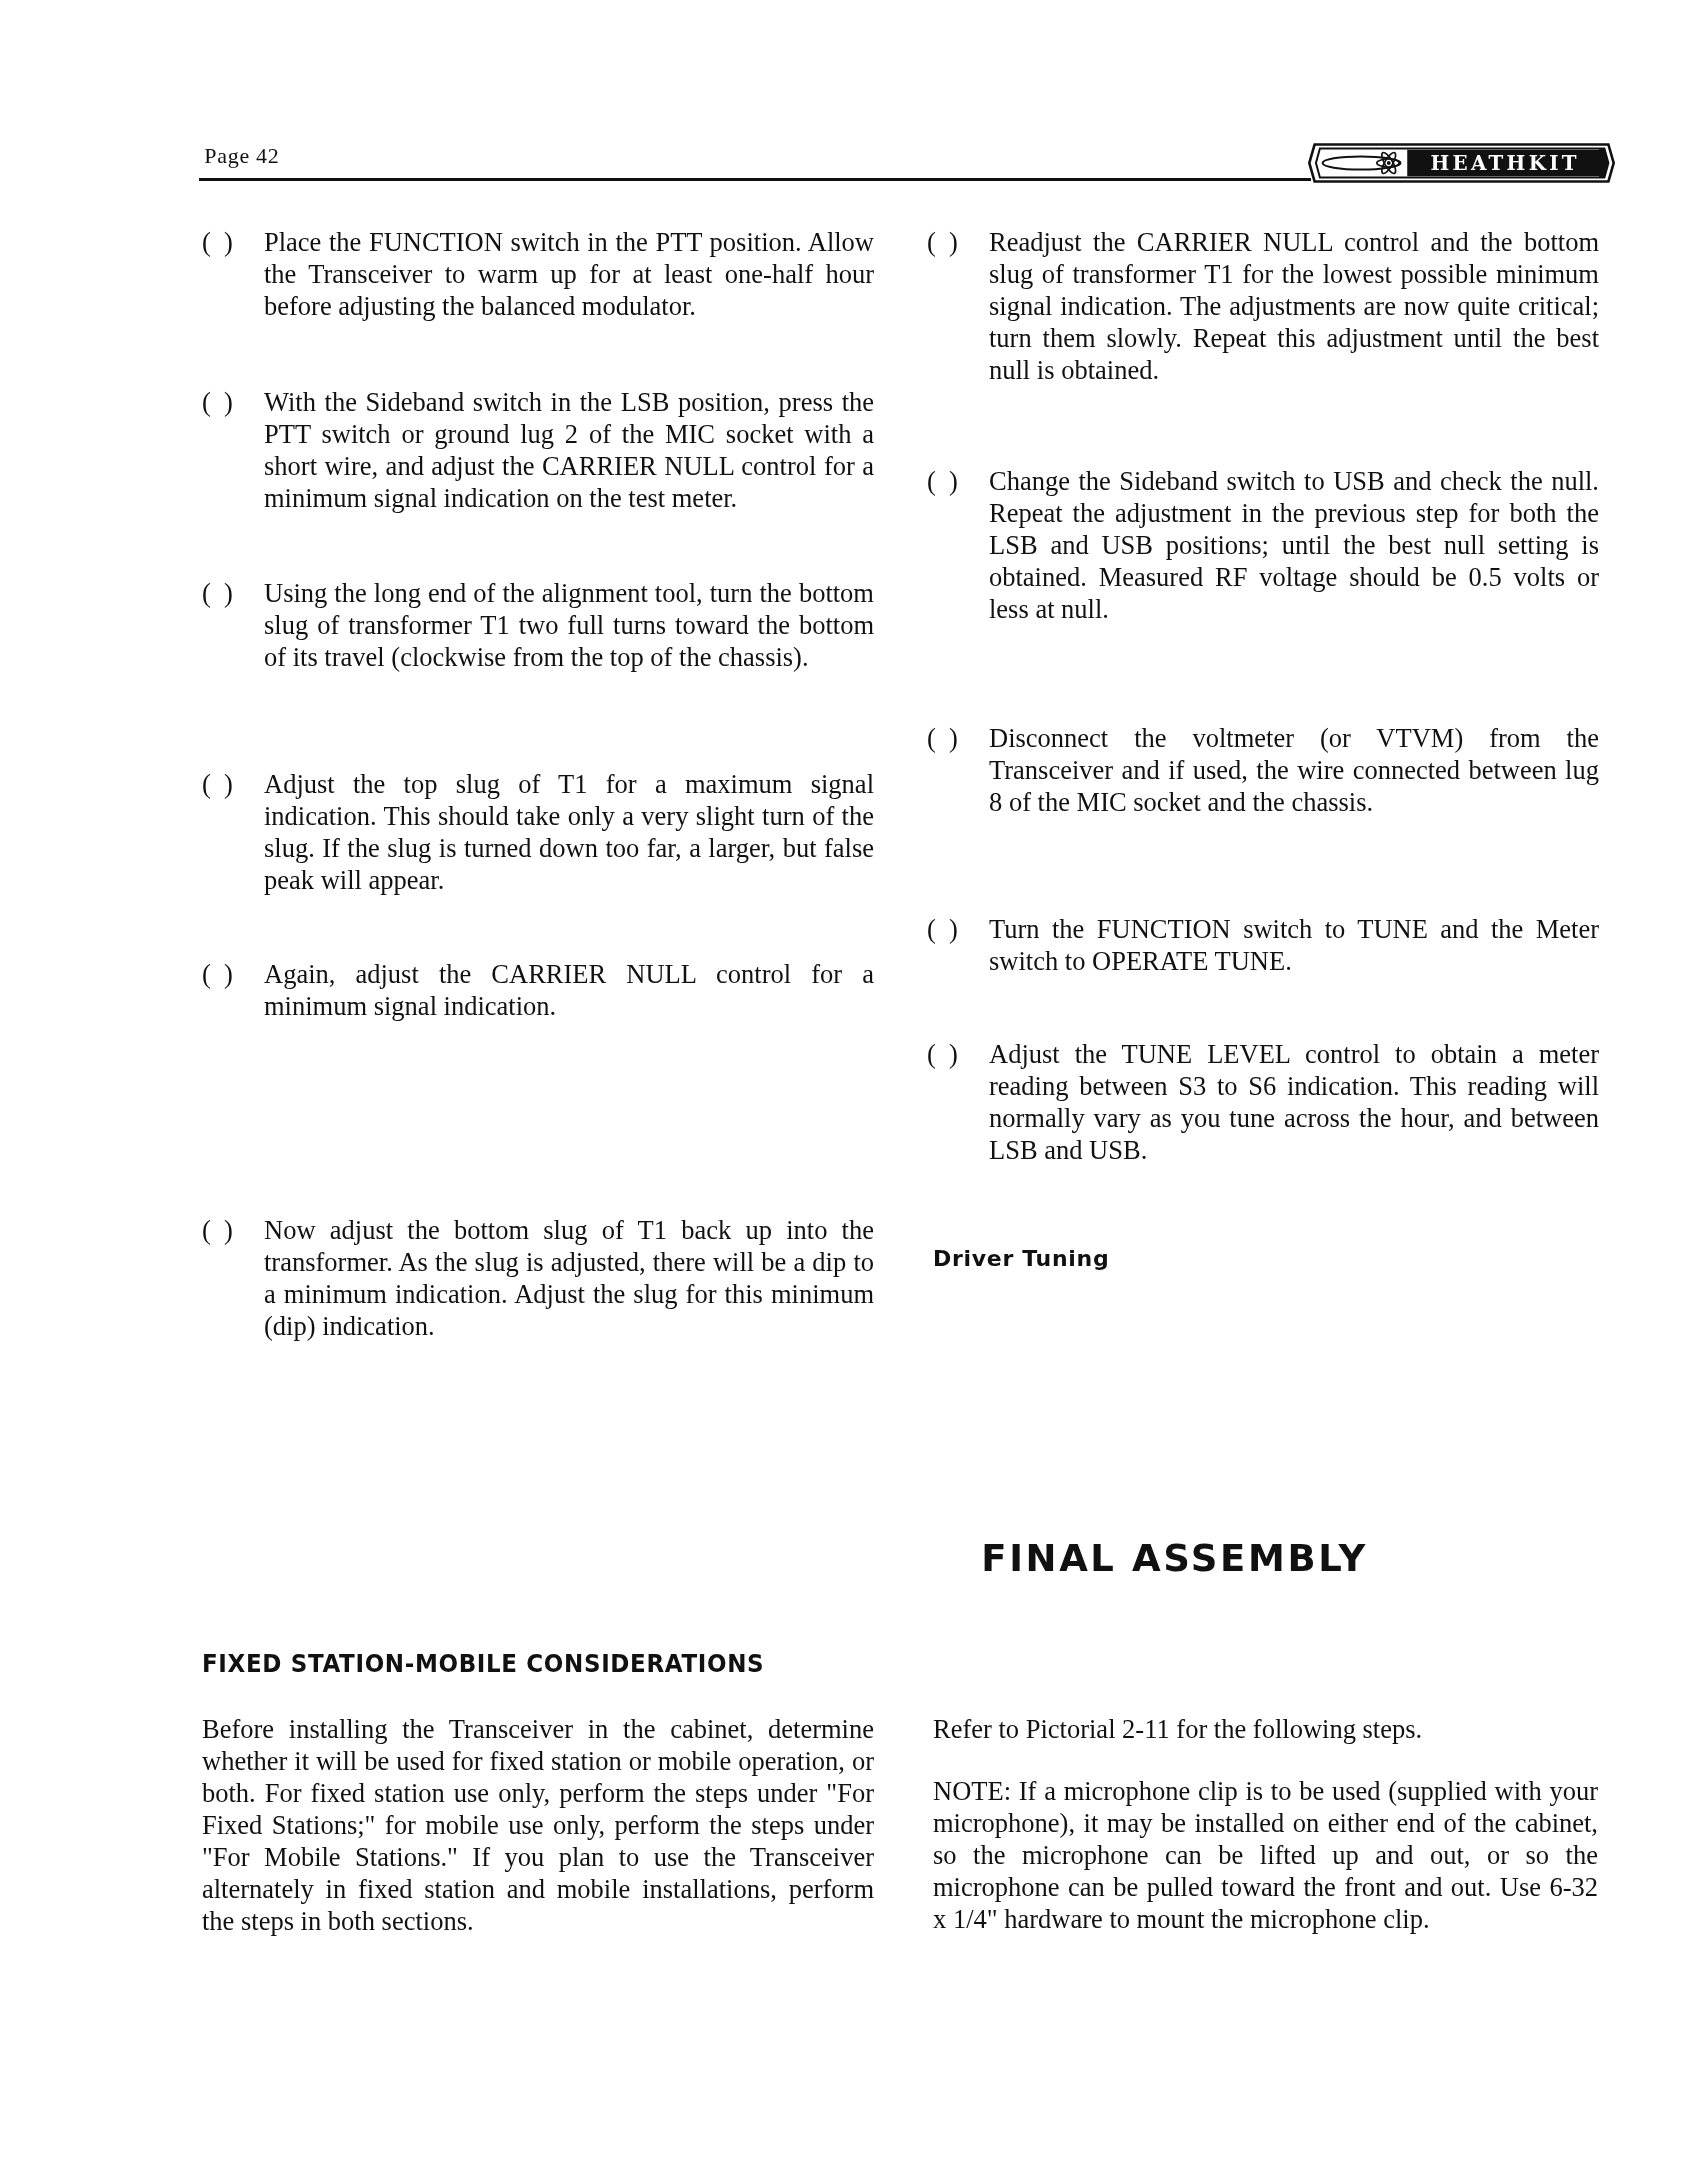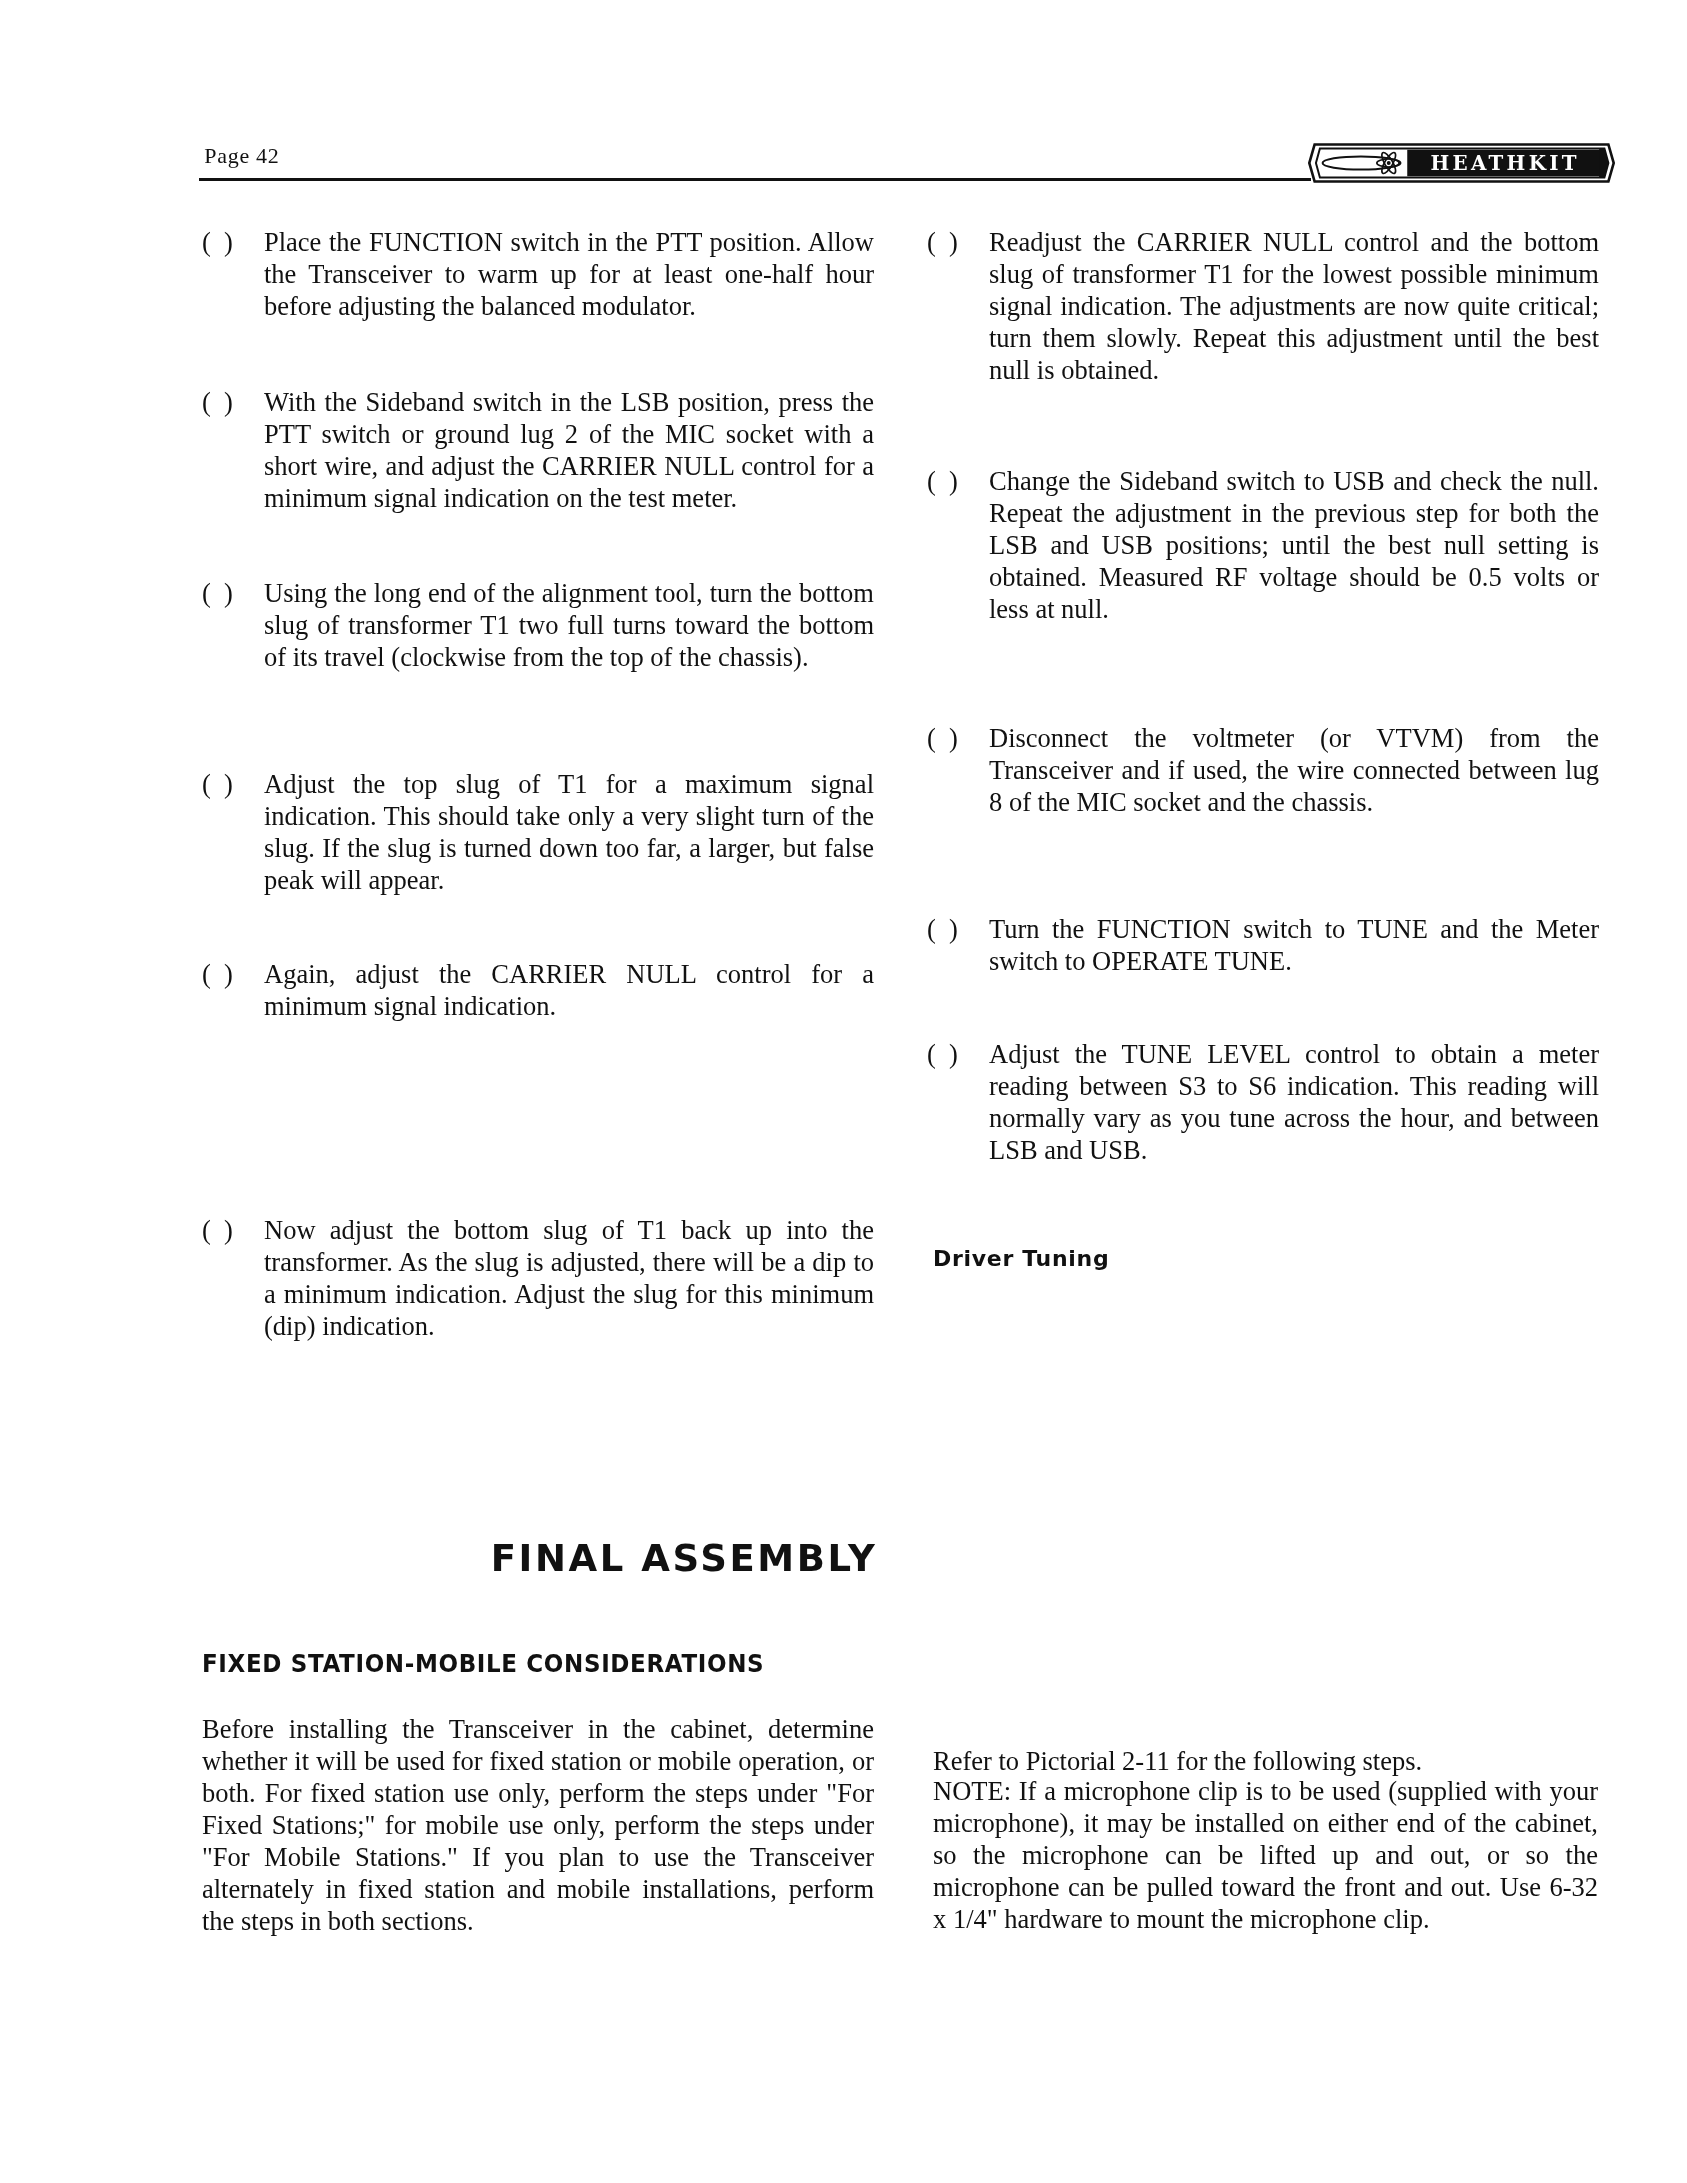--- a/index.html
+++ b/index.html
@@ -10,21 +10,21 @@
   .rule { position:absolute; left:0; top:42px; width:1112px; height:2.6px; background:#111; }
   .logo { position:absolute; left:1109px; top:2.6px; width:307px; height:48px; }
   .body-serif { font-family:"Liberation Serif", serif; font-size:26.5px; line-height:32px; text-align:justify; }
   .col-left { left:202px; width:672px; }
   .col-right { left:927px; width:672px; }
   .step { position:absolute; display:flex; }
   .checkbox { width:62px; flex:0 0 62px; font-family:"Liberation Serif", serif; font-size:26.5px; line-height:32px; letter-spacing:0; white-space:pre; cursor:pointer; }
   .step-text { flex:1; }
   .para { position:absolute; }
   .h-driver { position:absolute; font-family:"DejaVu Sans", sans-serif; font-weight:bold; font-size:22px; letter-spacing:0.7px; }
-  .h-final { position:absolute; left:0; width:1368px; text-align:center; font-family:"DejaVu Sans", sans-serif; font-weight:bold; font-size:37px; letter-spacing:2.6px; }
+  .h-final { position:absolute; left:0; width:1368px; text-align:right; font-family:"DejaVu Sans", sans-serif; font-weight:bold; font-size:37px; letter-spacing:2.6px; }
   .h-fixed { position:absolute; font-family:"DejaVu Sans", sans-serif; font-weight:bold; font-size:25px; letter-spacing:0.7px; transform:scaleX(0.92); transform-origin:left; }
 </style>
 </head>
 <body>
 
 <div class="page">
 
   <div class="header">
     <div class="page-num">Page 42</div>
     <div class="rule"></div>
@@ -89,17 +89,17 @@
     <span class="checkbox">(  )</span>
     <span class="step-text">Adjust the TUNE LEVEL control to obtain a meter reading between S3 to S6 indication. This reading will normally vary as you tune across the hour, and between LSB and USB.</span>
   </div>
 
   <div class="h-driver" style="left:933px; top:1246px;">Driver Tuning</div>
 
   <div class="h-final" style="top:1537px;">FINAL ASSEMBLY</div>
   <div class="h-fixed" style="left:202px; top:1649px;">FIXED STATION-MOBILE CONSIDERATIONS</div>
 
   <div class="para body-serif col-left" style="top:1713px;">Before installing the Transceiver in the cabinet, determine whether it will be used for fixed station or mobile operation, or both. For fixed station use only, perform the steps under "For Fixed Stations;" for mobile use only, perform the steps under "For Mobile Stations." If you plan to use the Transceiver alternately in fixed station and mobile installations, perform the steps in both sections.</div>
-  <div class="para body-serif col-right" style="left:933px; width:665px; top:1713px;margin-top:32px;">Refer to Pictorial 2-11 for the following steps.</div>
+  <div class="para body-serif col-right" style="left:933px; width:665px; top:1713px;">Refer to Pictorial 2-11 for the following steps.</div>
   <div class="para body-serif col-right" style="left:933px; width:665px; top:1775px;">NOTE: If a microphone clip is to be used (supplied with your microphone), it may be installed on either end of the cabinet, so the microphone can be lifted up and out, or so the microphone can be pulled toward the front and out. Use 6-32 x 1/4" hardware to mount the microphone clip.</div>
 
 </div>
 
 
 </body></html>

